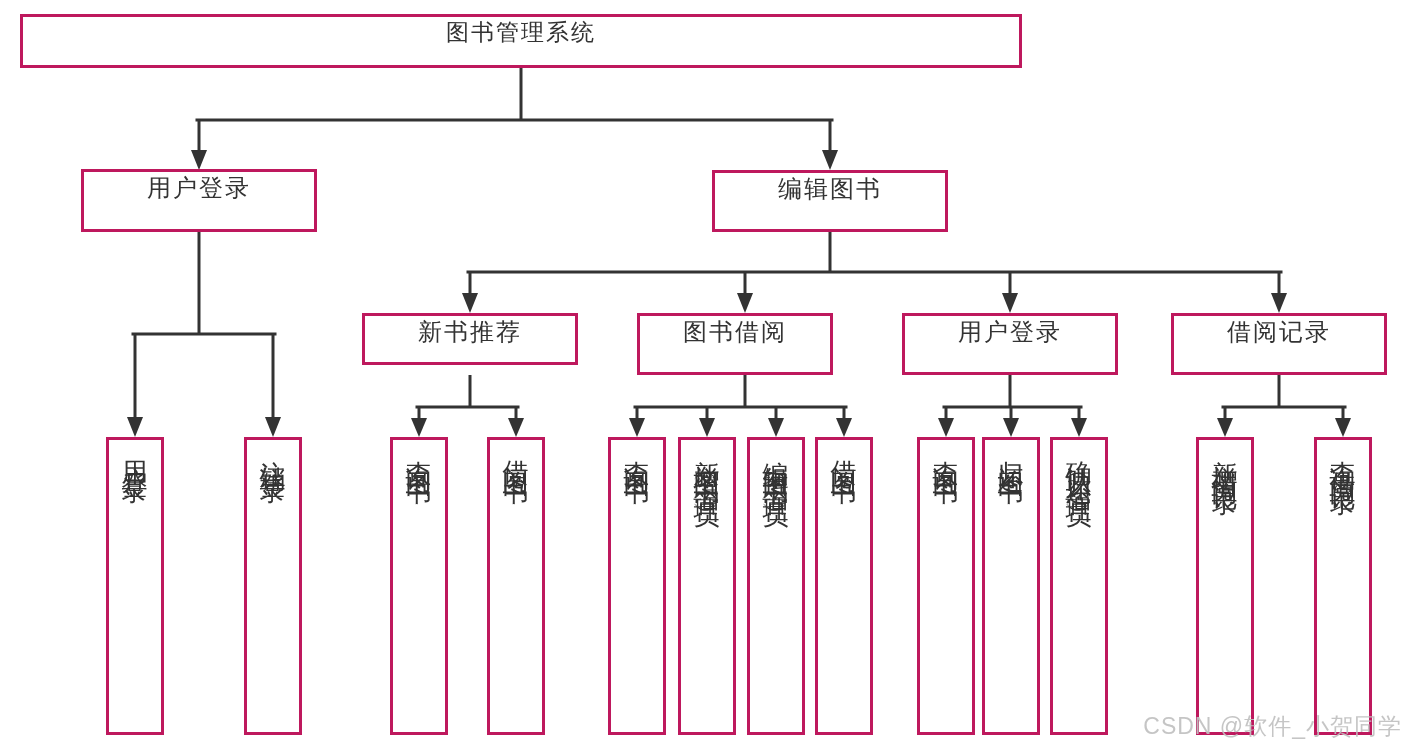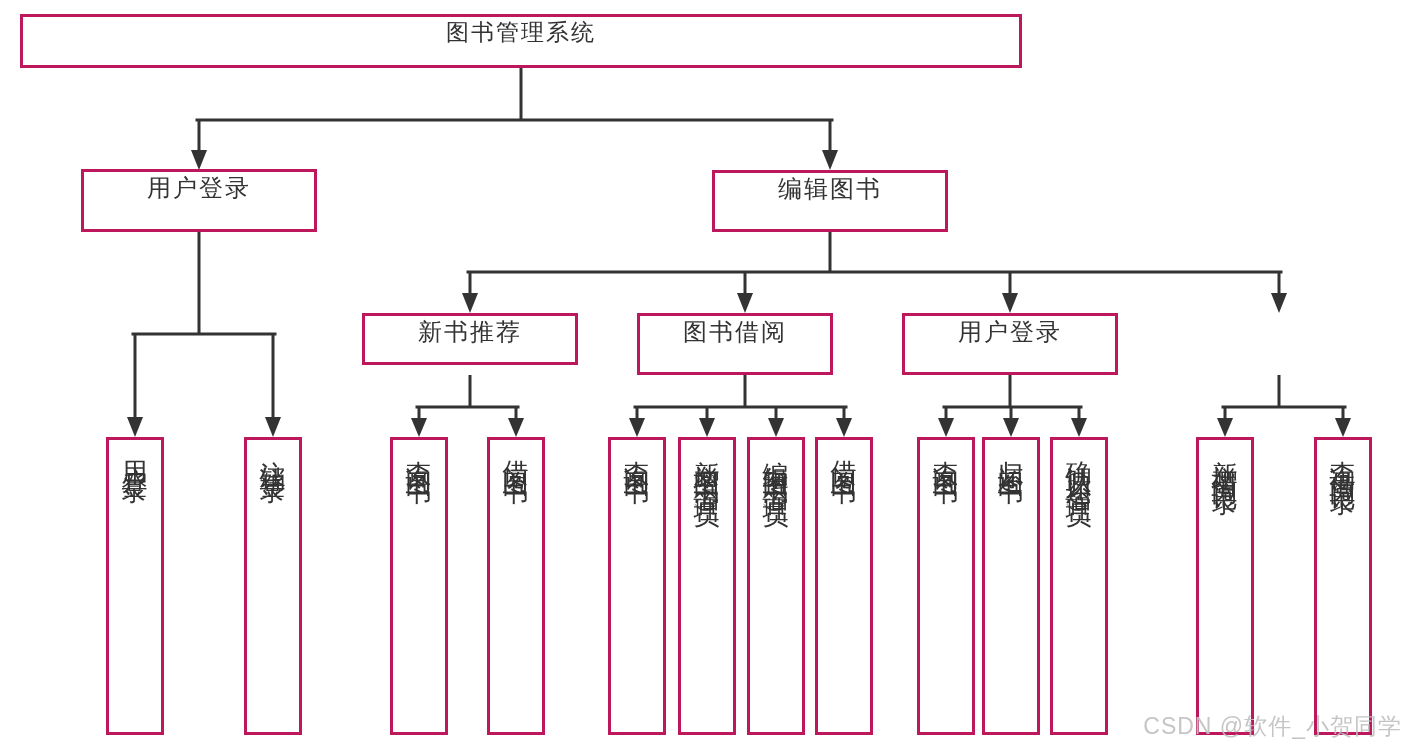--- a/index.html
+++ b/index.html
@@ -146,20 +146,23 @@
 
   <div class="node" style="left:362px; top:313px; width:216px; height:52px;">
     <span class="hlabel">新书推荐</span>
   </div>
   <div class="node" style="left:637px; top:313px; width:196px; height:62px;">
     <span class="hlabel">图书借阅</span>
   </div>
   <div class="node" style="left:902px; top:313px; width:216px; height:62px;">
     <span class="hlabel">用户登录</span>
   </div>
+  <div class="node" style="left:1171px; top:313px; width:216px; height:62px;">
+    <span class="hlabel">借阅记录</span>
+  </div>
 
   <div class="node leaf" style="left:106px;">
     <span class="vlabel">用户登录</span>
   </div>
   <div class="node leaf" style="left:244px;">
     <span class="vlabel">注销登录</span>
   </div>
 
   <div class="node leaf" style="left:390px;">
     <span class="vlabel">查询图书</span>

